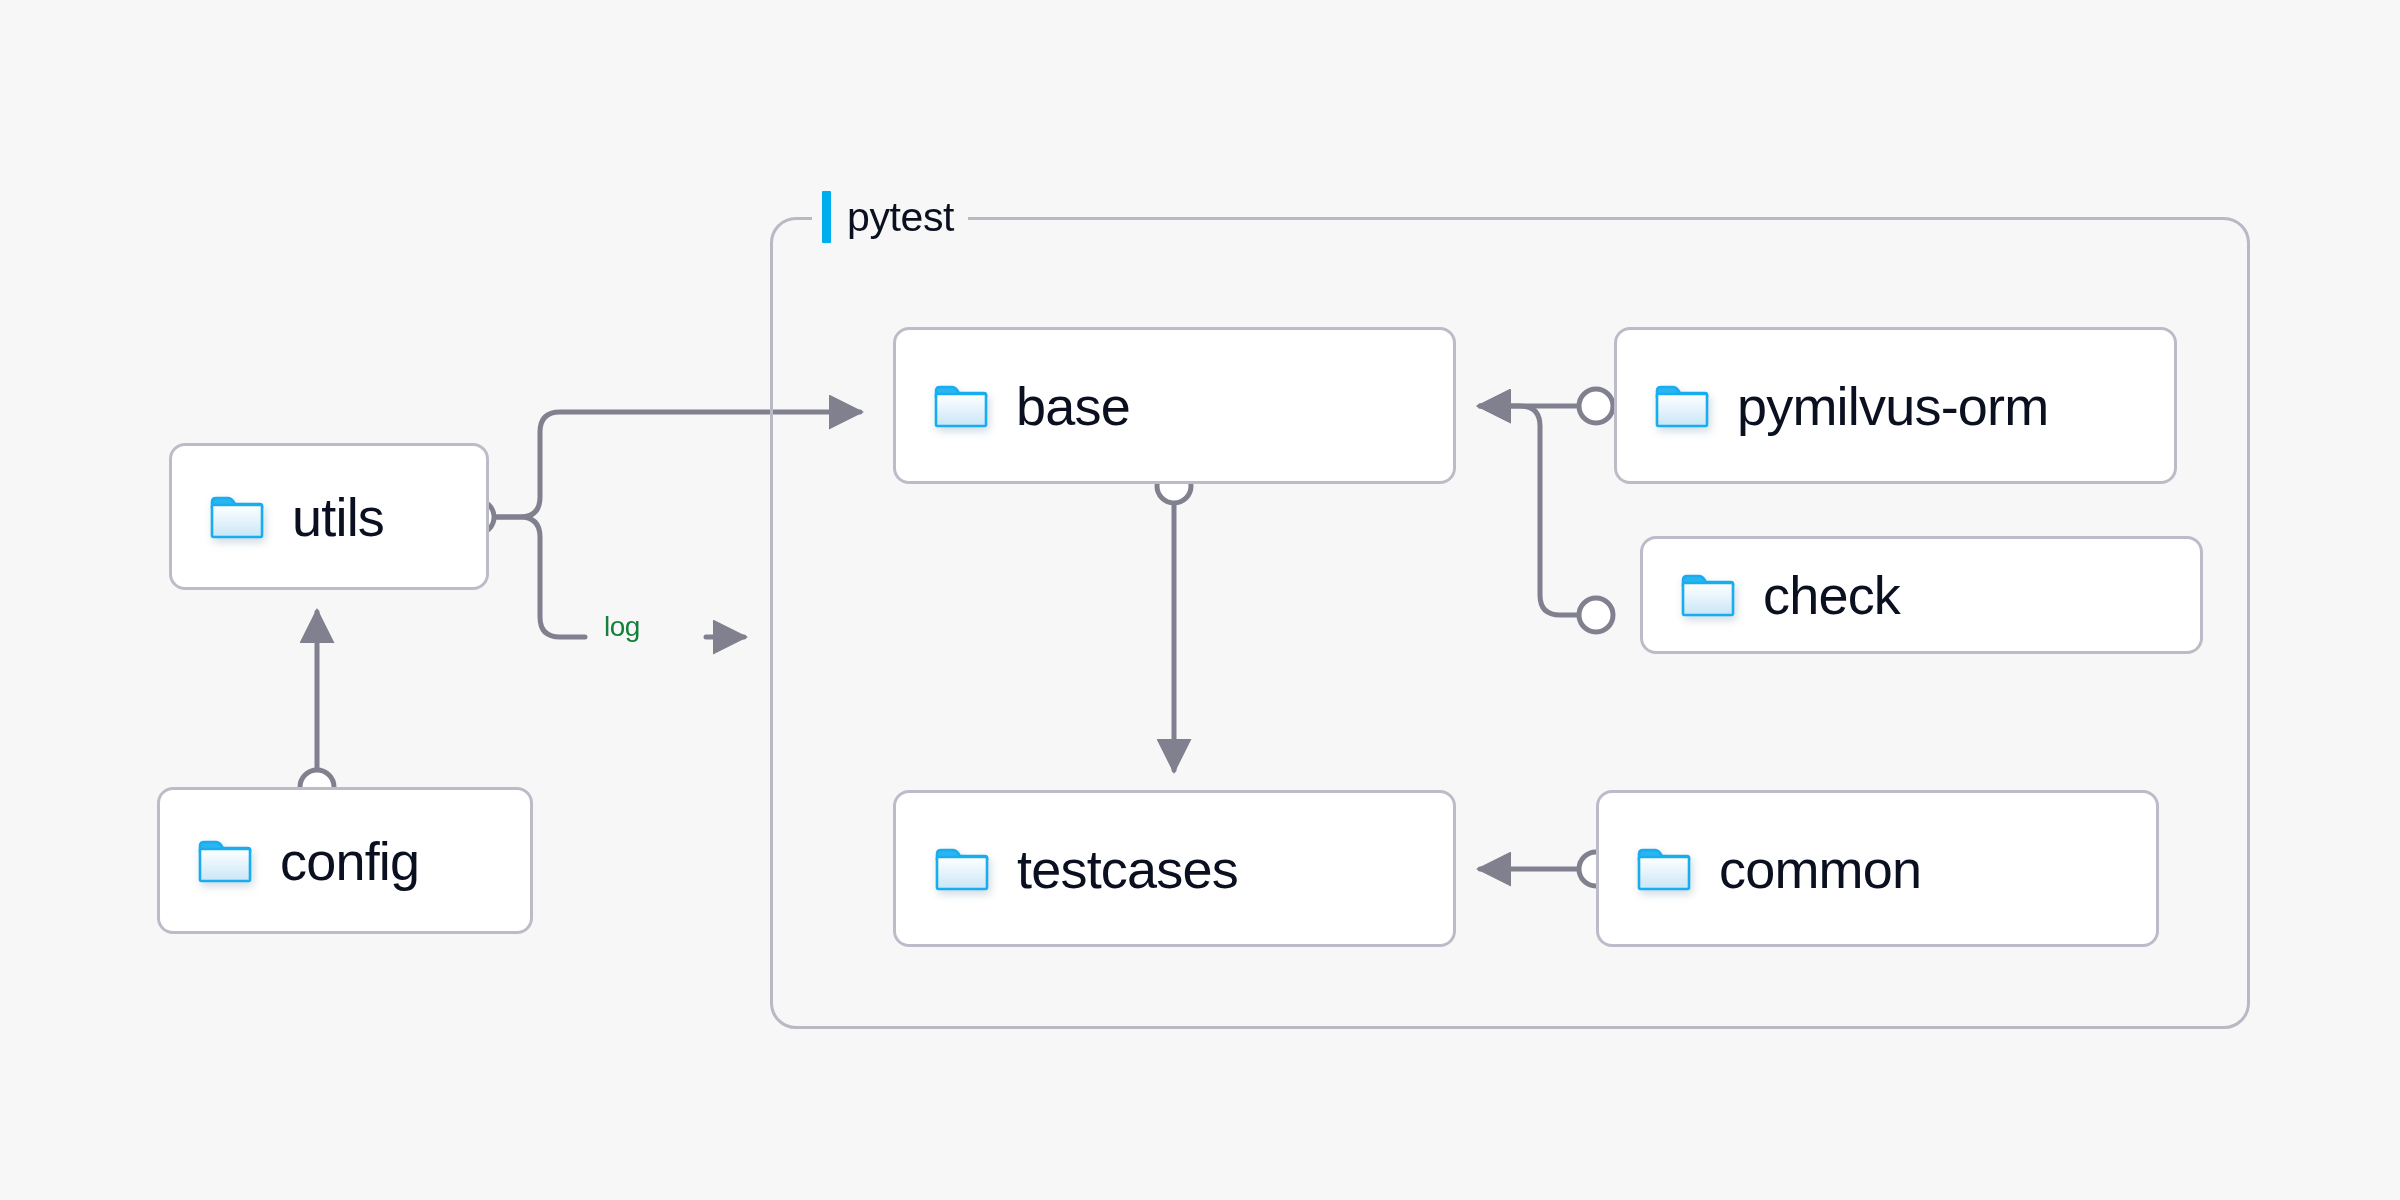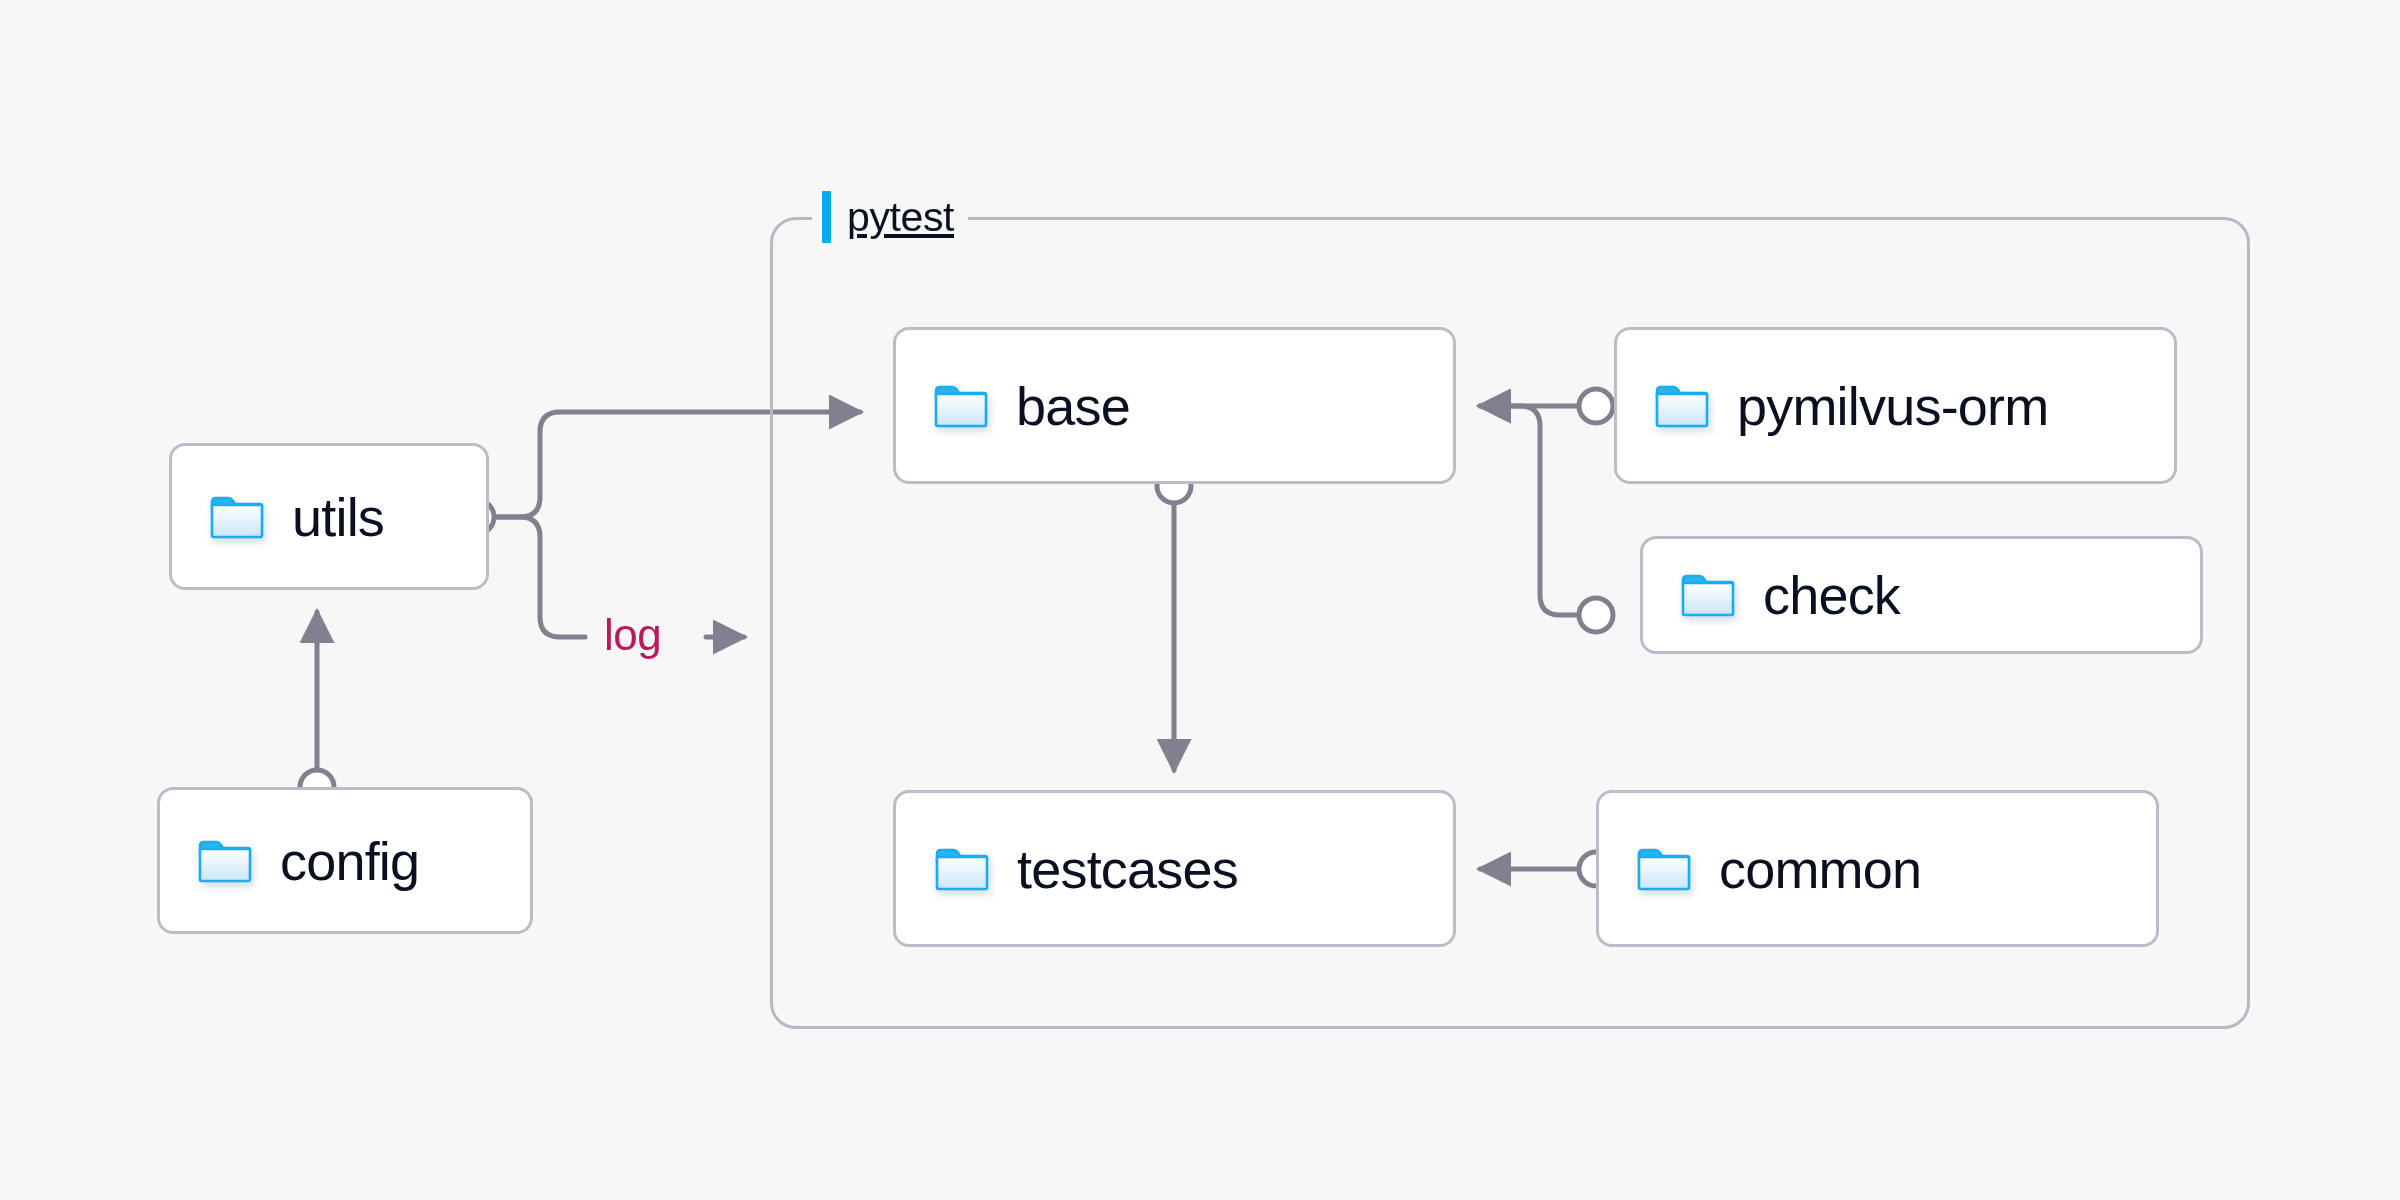--- a/index.html
+++ b/index.html
@@ -50,21 +50,20 @@
     background: #00aeef;
     border-radius: 1px;
     flex: none;
   }
   .group-label-text {
     font-size: 41px;
     color: #0b1020;
     letter-spacing: -0.4px;
     line-height: 1;
     white-space: nowrap;
-    text-decoration: underline;
   }
 
   
   .node {
     position: absolute;
     box-sizing: border-box;
     background: #ffffff;
     border: 3px solid #bcbcc8;
     border-radius: 16px;
     display: flex;
@@ -86,22 +85,22 @@
     width: 54px;
     height: 46px;
     position: relative;
     filter: drop-shadow(2px 4px 4px rgba(120,150,175,0.35));
   }
   .folder-icon svg { display: block; }
 
   
   .edge-label {
     position: absolute;
-    font-size: 44px;
-    color: #be185d;
+    font-size: 28px;
+    color: #15803d;
     letter-spacing: -0.5px;
     line-height: 1;
     white-space: nowrap;
   }
 </style>
 </head>
 <body>
 
 <div id="stage">
 

